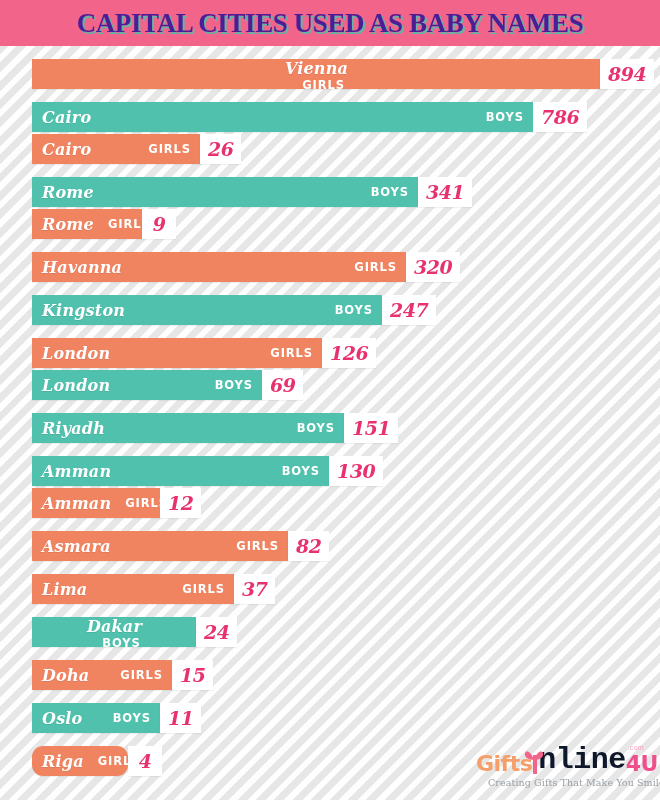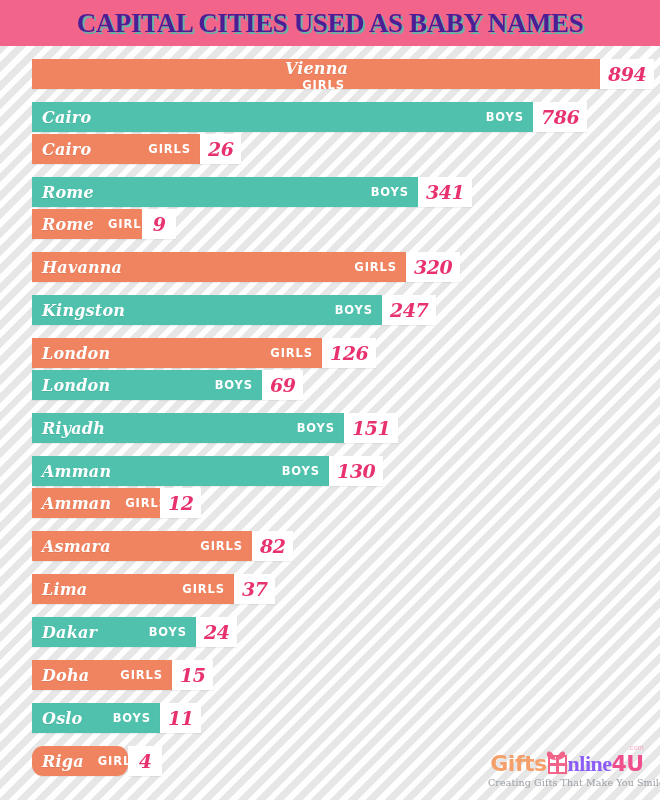--- a/index.html
+++ b/index.html
@@ -150,24 +150,24 @@
     position:absolute; top:50%; left:-2px; right:-2px;
     height:3px; margin-top:-1.5px; background:#f2648a;
   }
   .logo-bow {
     position:absolute;
     left: 50%; margin-left: -4px; top: -7px;
     width: 22px; height: 11px;
     transform: translateX(-8px);
   }
   .logo-nline {
-    font-family: Liberation Serif, serif;
-    font-weight: bold;
-    font-size: 22px;
-    color: #8b5cf6;
+    font-family: Liberation Mono, monospace;
+    font-weight: bold;
+    font-size: 30px;
+    color: #0f172a;
     letter-spacing: -0.5px;
     line-height: 1;
   }
   .logo-4u {
     font-family: "DejaVu Sans", sans-serif;
     font-weight: bold;
     font-size: 22px;
     color: #ef4f8c;
     letter-spacing: -0.5px;
     line-height: 1;
@@ -316,21 +316,21 @@
           <span class="city">Amman</span>
           <span class="gender">GIRLS</span>
         </div>
         <div class="value-box">
           <span class="value">12</span>
         </div>
       </div>
     </div>
     <div class="group">
       <div class="row">
-        <div class="bar girls" style="width: 220px;">
+        <div class="bar girls" style="width: 256px;">
           <span class="city">Asmara</span>
           <span class="gender">GIRLS</span>
         </div>
         <div class="value-box">
           <span class="value">82</span>
         </div>
       </div>
     </div>
     <div class="group">
       <div class="row">
@@ -338,21 +338,21 @@
           <span class="city">Lima</span>
           <span class="gender">GIRLS</span>
         </div>
         <div class="value-box">
           <span class="value">37</span>
         </div>
       </div>
     </div>
     <div class="group">
       <div class="row">
-        <div class="bar boys" style="width: 164px;">
+        <div class="bar boys" style="width: 164px; flex-direction: column;">
           <span class="city">Dakar</span>
           <span class="gender">BOYS</span>
         </div>
         <div class="value-box">
           <span class="value">24</span>
         </div>
       </div>
     </div>
     <div class="group">
       <div class="row">

